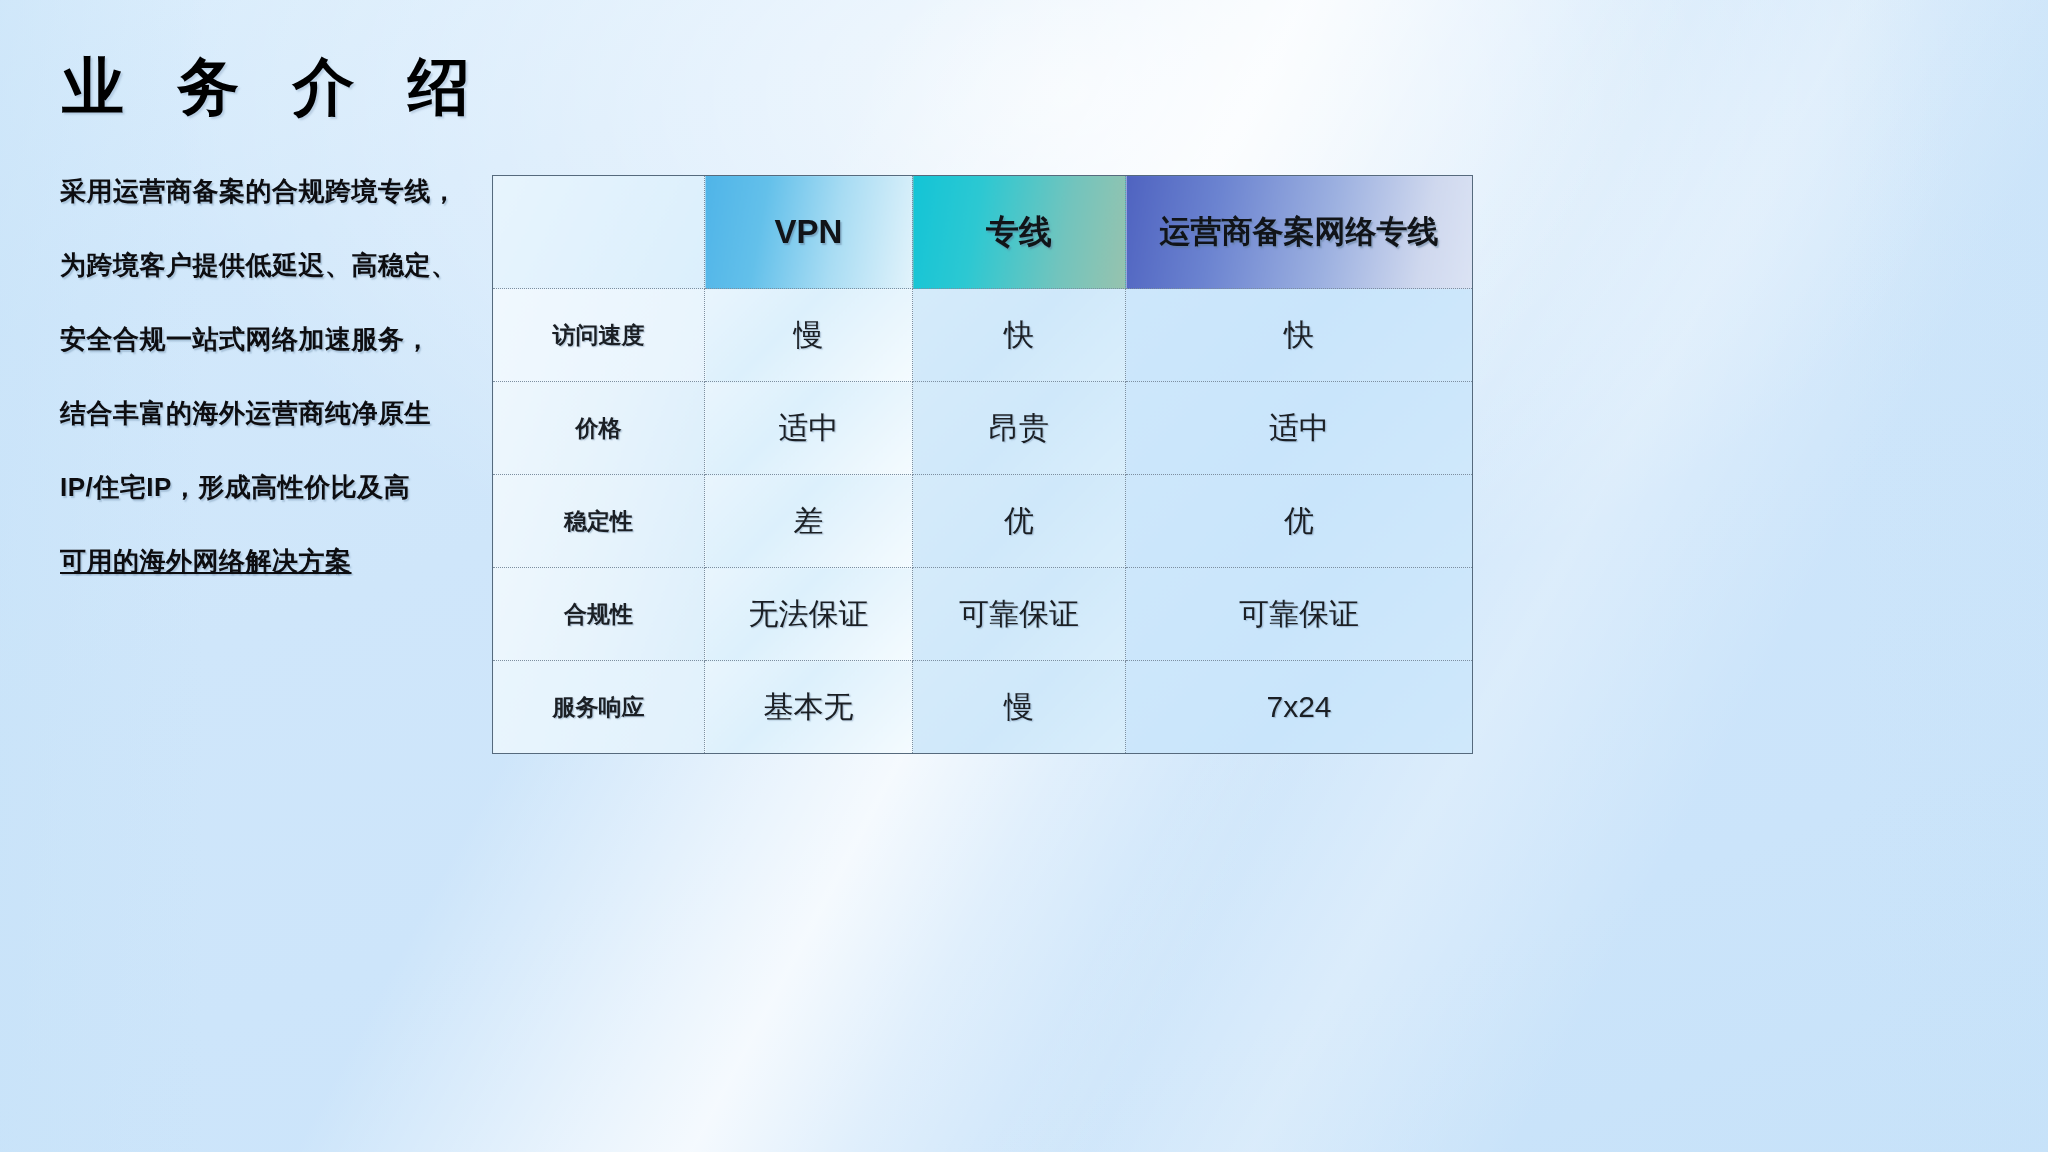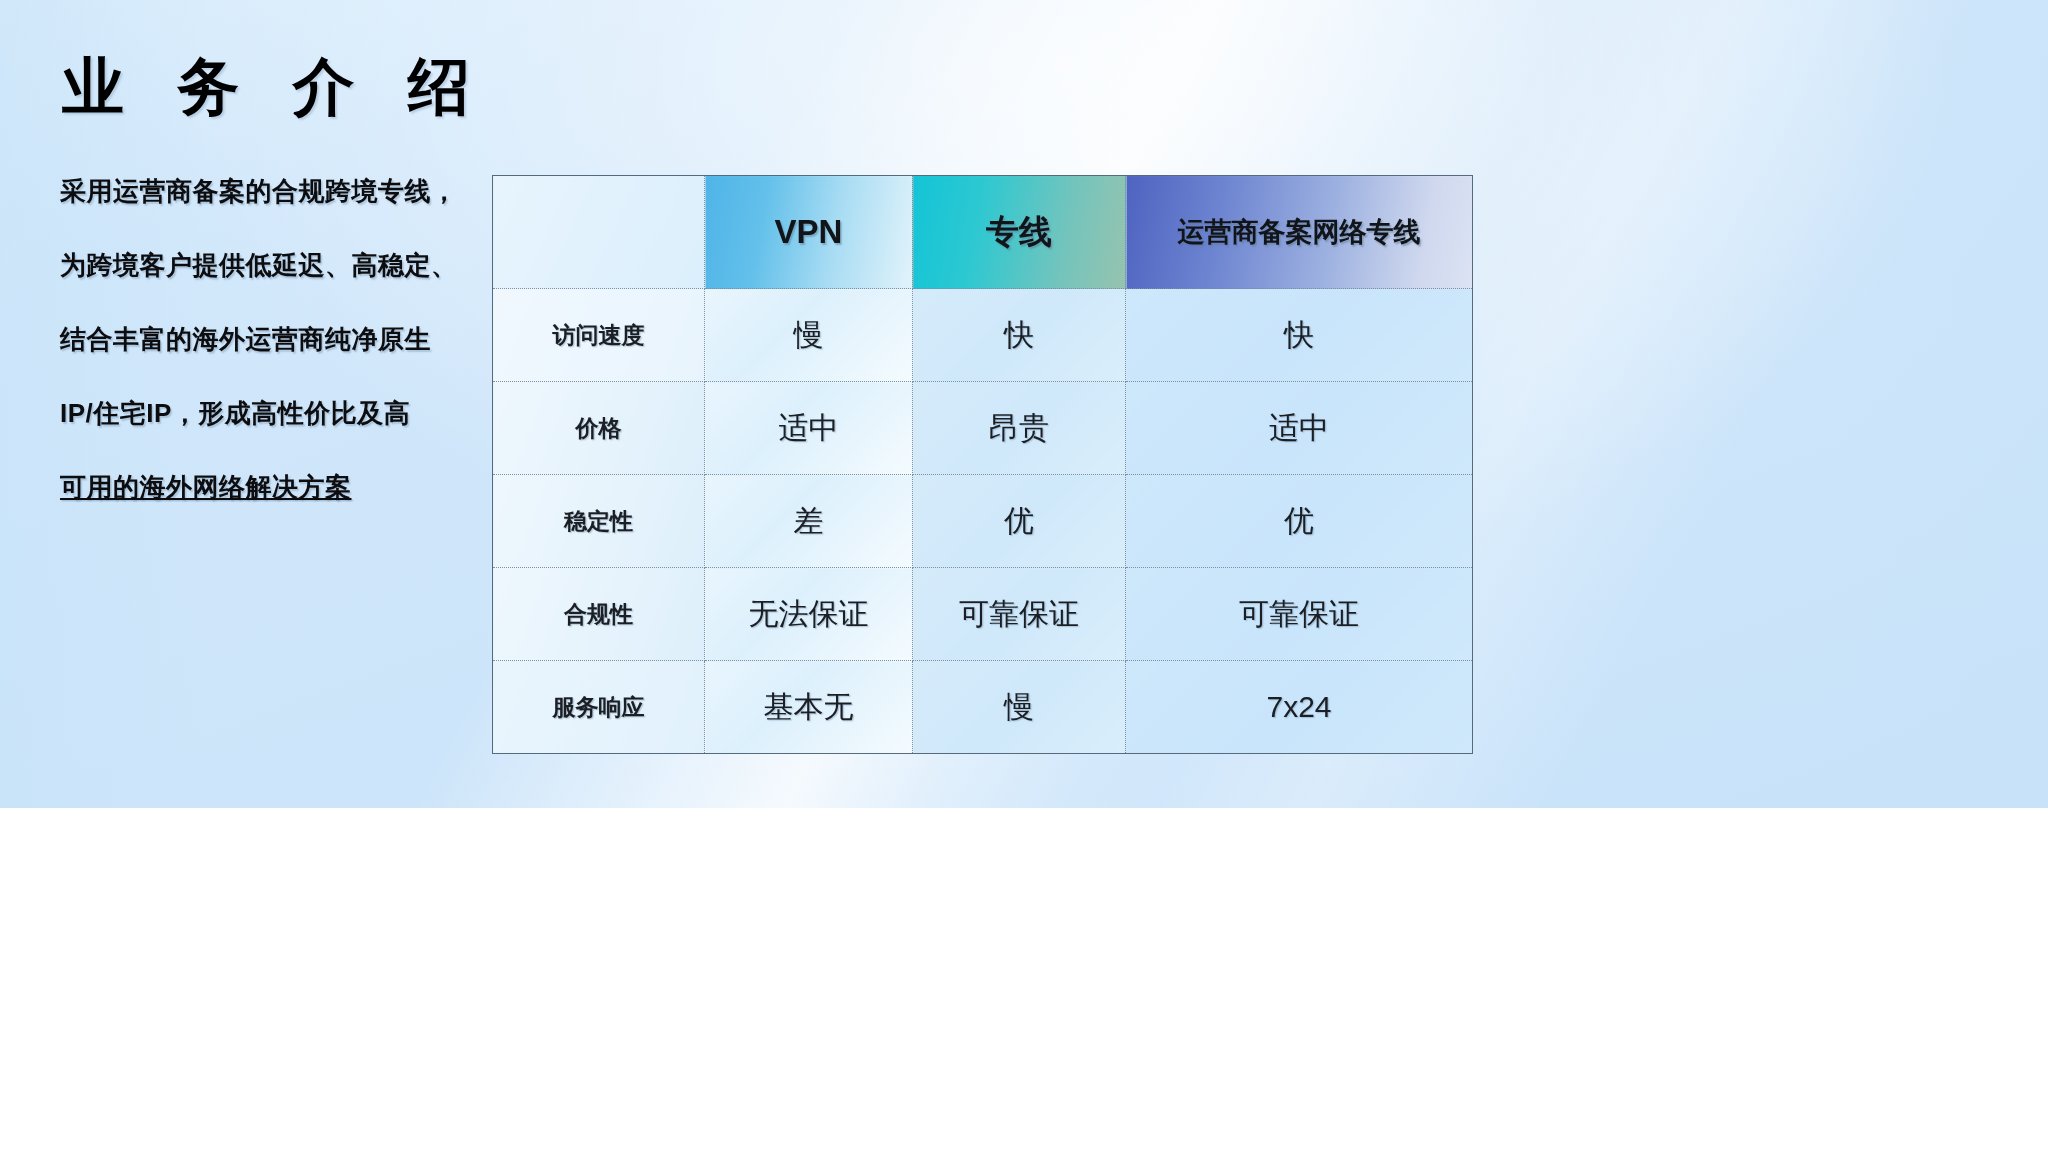--- a/index.html
+++ b/index.html
@@ -6,21 +6,21 @@
     margin: 0;
     padding: 0;
     background: #ffffff;
   }
   body {
     font-family: "Liberation Sans", "DejaVu Sans", sans-serif;
   }
   #slide {
     position: relative;
     width: 2048px;
-    height: 808px;
+    height: 1152px;
     overflow: hidden;
     background:
       
       linear-gradient(118deg,
         rgba(255,255,255,0.00) 34%,
         rgba(255,255,255,0.55) 44%,
         rgba(255,255,255,0.80) 49%,
         rgba(255,255,255,0.40) 55%,
         rgba(255,255,255,0.00) 64%),
       
@@ -129,21 +129,21 @@
     border-bottom: 1.5px solid #566a7d;
   }
   th.h-vpn {
     background: linear-gradient(100deg, #4fb4e8 0%, #63c0ea 28%, #a8dcf3 62%, #e2f3fb 100%);
   }
   th.h-line {
     background: linear-gradient(100deg, #13c4d6 0%, #2cc8d2 30%, #72c4bd 70%, #97c3ae 100%);
   }
   th.h-carrier {
     background: linear-gradient(100deg, #4f63c0 0%, #6b83d0 26%, #9cb0e0 58%, #cfd8ee 85%, #dbe3f4 100%);
-    font-size: 27px;
+    font-size: 31px;
   }
 
   
   tbody tr { height: 93px; }
   tbody td {
     font-size: 30px;
     color: #1b1f24;
     text-shadow: 1.2px 1.2px 1.2px rgba(110,140,170,0.45);
   }
   tbody td.rowlabel {
@@ -166,20 +166,21 @@
 </head>
 <body>
 
 <div id="slide">
 
   <div class="page-title">业 务 介 绍</div>
 
   <div class="intro-block">
     <div class="intro-line">采用运营商备案的合规跨境专线，</div>
     <div class="intro-line">为跨境客户提供低延迟、高稳定、</div>
+    <div class="intro-line">安全合规一站式网络加速服务，</div>
     <div class="intro-line">结合丰富的海外运营商纯净原生</div>
     <div class="intro-line">IP/住宅IP，形成高性价比及高</div>
     <div class="intro-line">可用的海外网络解决方案</div>
   </div>
 
   <table id="compare-table">
     <colgroup>
       <col class="c0">
         <col class="c1">
         <col class="c2">

